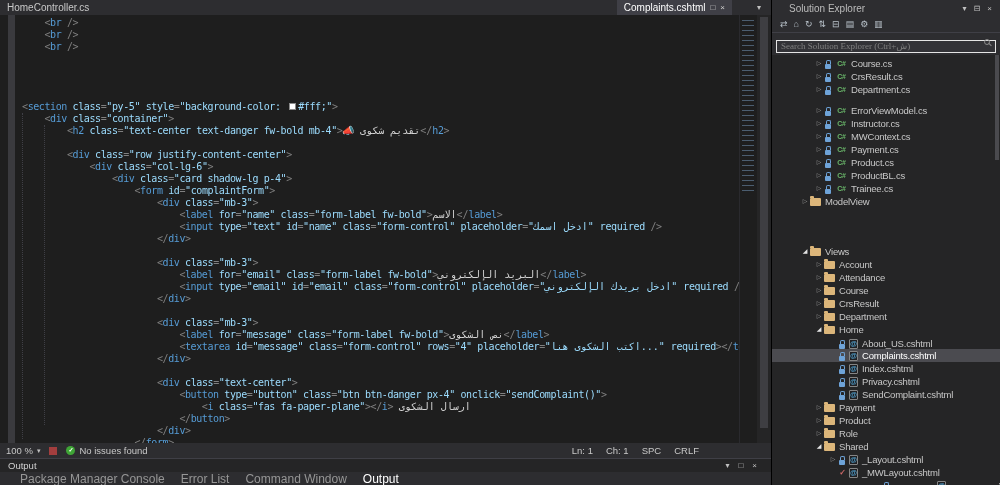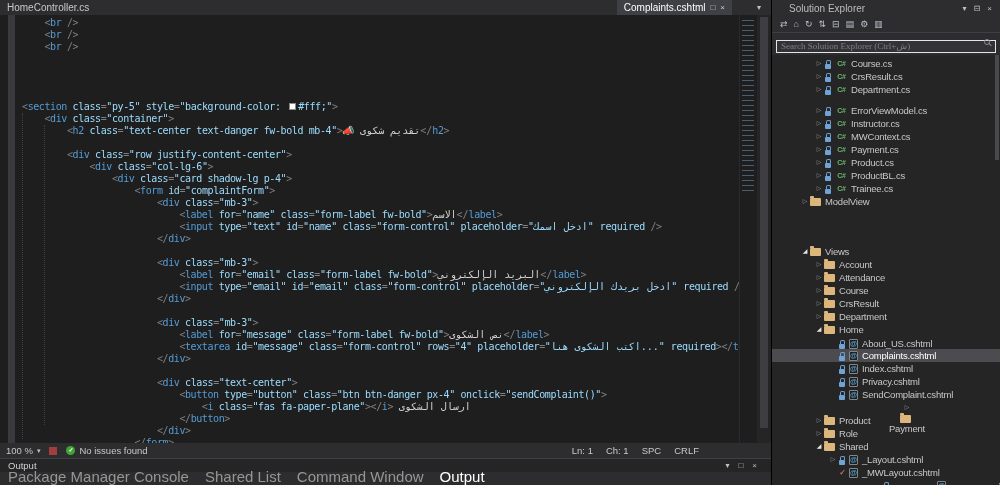--- a/index.html
+++ b/index.html
@@ -42,22 +42,22 @@
   .mini-chev{font-size:7px;color:#c0c0c0;}
   .red-square{width:8px;height:8px;background:#a33e3e;display:inline-block;}
   .health{display:flex;align-items:center;gap:4px;}
   .health-dot{width:9px;height:9px;border-radius:50%;background:#3fa536;color:#fff;font-size:6px;
               line-height:9px;text-align:center;font-weight:bold;}
   .status-right{margin-left:auto;display:flex;gap:13px;}
 
   .out-header{height:14px;flex:0 0 auto;background:#252526;border-top:1px solid #3f3f46;display:flex;
               align-items:center;font-size:9.5px;color:#d0d0d0;padding:0 8px;}
   .out-icons{margin-left:auto;display:flex;gap:9px;padding-right:6px;}
-  .out-tabs{height:13px;flex:0 0 auto;background:#2d2d30;display:flex;align-items:flex-end;font-size:15px;
-            color:#969696;padding-left:0;}
+  .out-tabs{height:13px;flex:0 0 auto;background:#2d2d30;display:flex;align-items:flex-start;font-size:12px;
+            color:#969696;padding-left:12px;}
   .out-tab{padding:0 8px;white-space:nowrap;}
   .out-tab.active{color:#ffffff;}
 
   
   .solx{position:absolute;left:771px;top:0;width:229px;height:485px;background:#252526;
         border-left:1px solid #000;display:flex;flex-direction:column;}
   .solx-title{height:17px;flex:0 0 auto;background:#2d2d30;display:flex;align-items:center;
               font-size:10px;color:#bbbbbb;padding:0 8px 0 17px;}
   .solx-title-icons{margin-left:auto;display:flex;gap:7px;}
   .solx-toolbar{height:16px;flex:0 0 auto;background:#2d2d30;border-bottom:1px solid #3f3f46;
@@ -148,21 +148,21 @@
     <div class="out-header">
       <span>Output</span>
       <div class="out-icons">
           <span class="ui-icon">▾</span>
           <span class="ui-icon">□</span>
           <span class="ui-icon">×</span>
         </div>
     </div>
     <div class="out-tabs">
         <div class="out-tab">Package Manager Console</div>
-        <div class="out-tab">Shared List</div>
+        <div class="out-tab">Error List</div>
         <div class="out-tab">Command Window</div>
         <div class="out-tab active">Output</div>
       </div>
 
   </div>
 
   <div class="solx">
     <div class="solx-title">
       <span>Solution Explorer</span>
       <div class="solx-title-icons">
@@ -309,21 +309,21 @@
           <span class="badge badge-lock"></span>
           <span class="ticon-razor">@</span>
           <span class="tree-label">Privacy.cshtml</span>
         </div>
         <div class="tree-row" style="padding-left: 56px;">
           <span class="tree-arrow"></span>
           <span class="badge badge-lock"></span>
           <span class="ticon-razor">@</span>
           <span class="tree-label">SendComplaint.cshtml</span>
         </div>
-        <div class="tree-row" style="padding-left: 42px; flex-direction: column;">
+        <div class="tree-row" style="padding-left: 42px;">
           <span class="tree-arrow">▷</span>
           <span class="ticon-folder"></span>
           <span class="tree-label">Payment</span>
         </div>
         <div class="tree-row" style="padding-left: 42px;">
           <span class="tree-arrow">▷</span>
           <span class="ticon-folder"></span>
           <span class="tree-label">Product</span>
         </div>
         <div class="tree-row" style="padding-left: 42px;">

